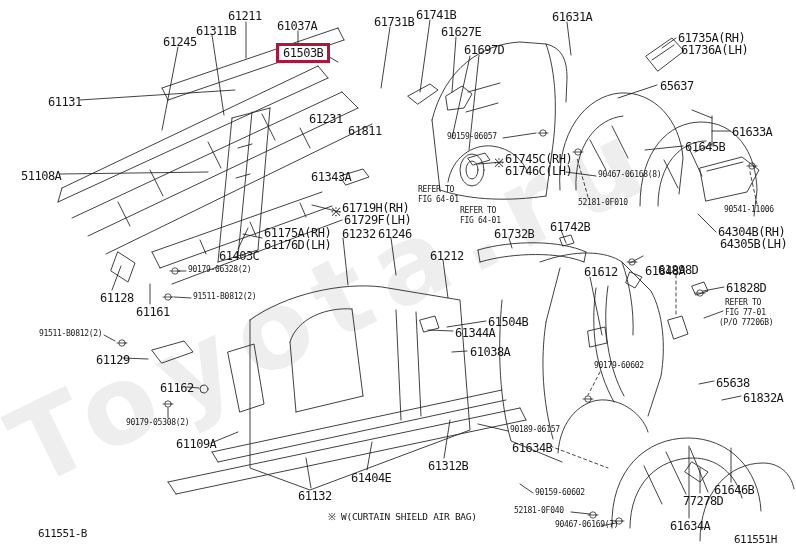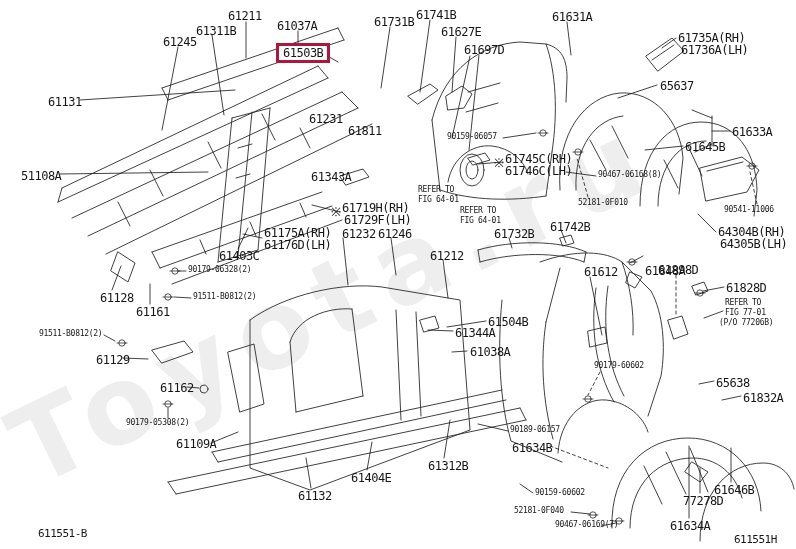--- a/index.html
+++ b/index.html
@@ -247,18 +247,19 @@
       <span class="part-label small" style="left: 514px; top: 507px;">52181-0F040</span>
       <span class="part-label small" style="left: 540px; top: 521px; margin-left: 15px;">90467-06169(7)</span>
       <span class="part-label" style="left: 714px; top: 484px;">61646B</span>
       <span class="part-label" style="left: 683px; top: 495px;">77278D</span>
       <span class="part-label" style="left: 670px; top: 520px;">61634A</span>
       <span class="part-label" style="left: 351px; top: 472px; text-align: center;">61404E</span>
       <span class="part-label" style="left: 428px; top: 460px;">61312B</span>
       <span class="part-label" style="left: 298px; top: 490px;">61132</span>
     </div>
 
+  <span class="note" style="left:328px;top:510px">※ W(CURTAIN SHIELD AIR BAG)</span>
 
   <span class="corner-code" style="left:38px;top:527px">611551-B</span>
 
   <span class="corner-code" style="left:734px;top:533px">611551H</span>
 
 </div>
 
 </body></html>

